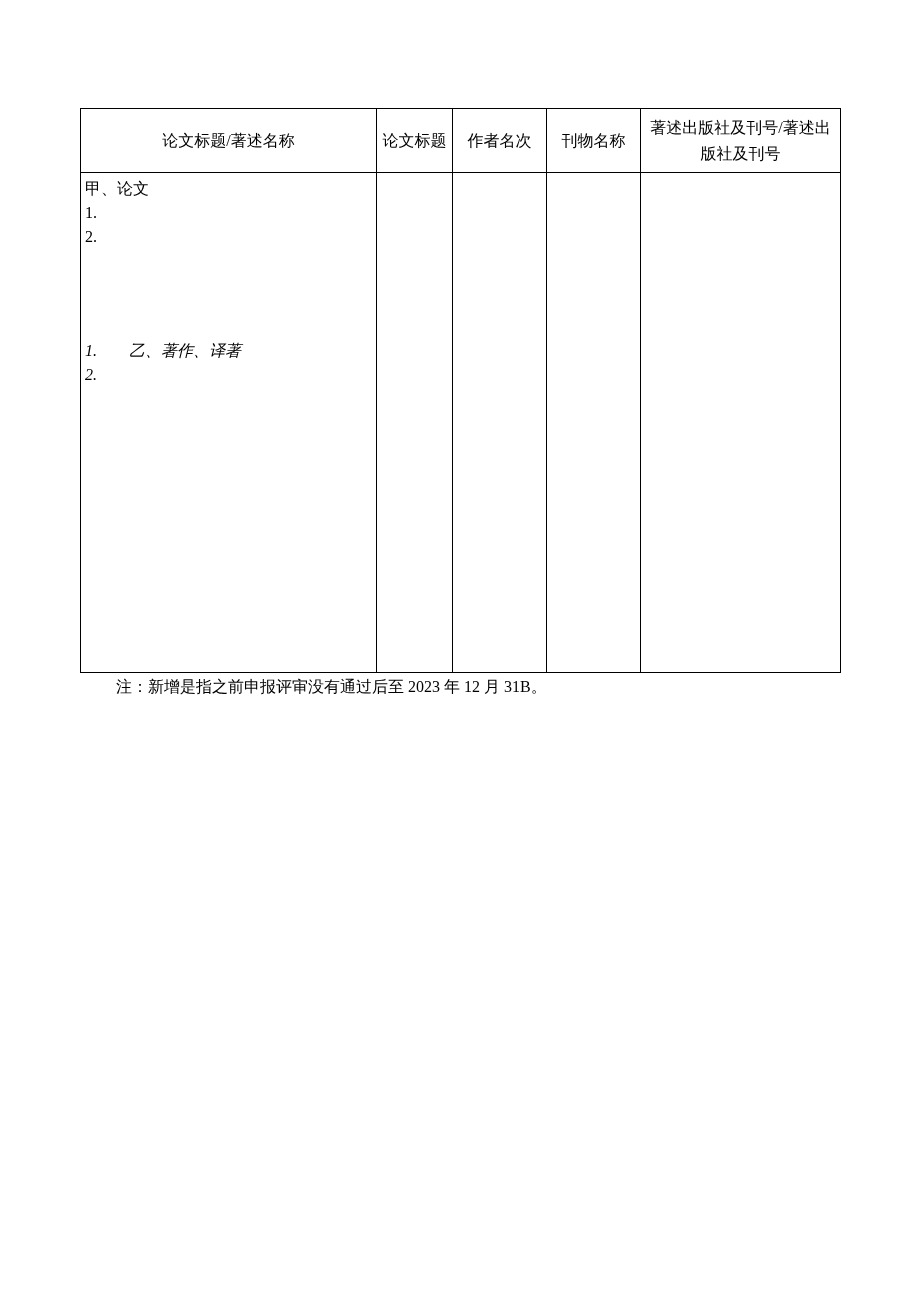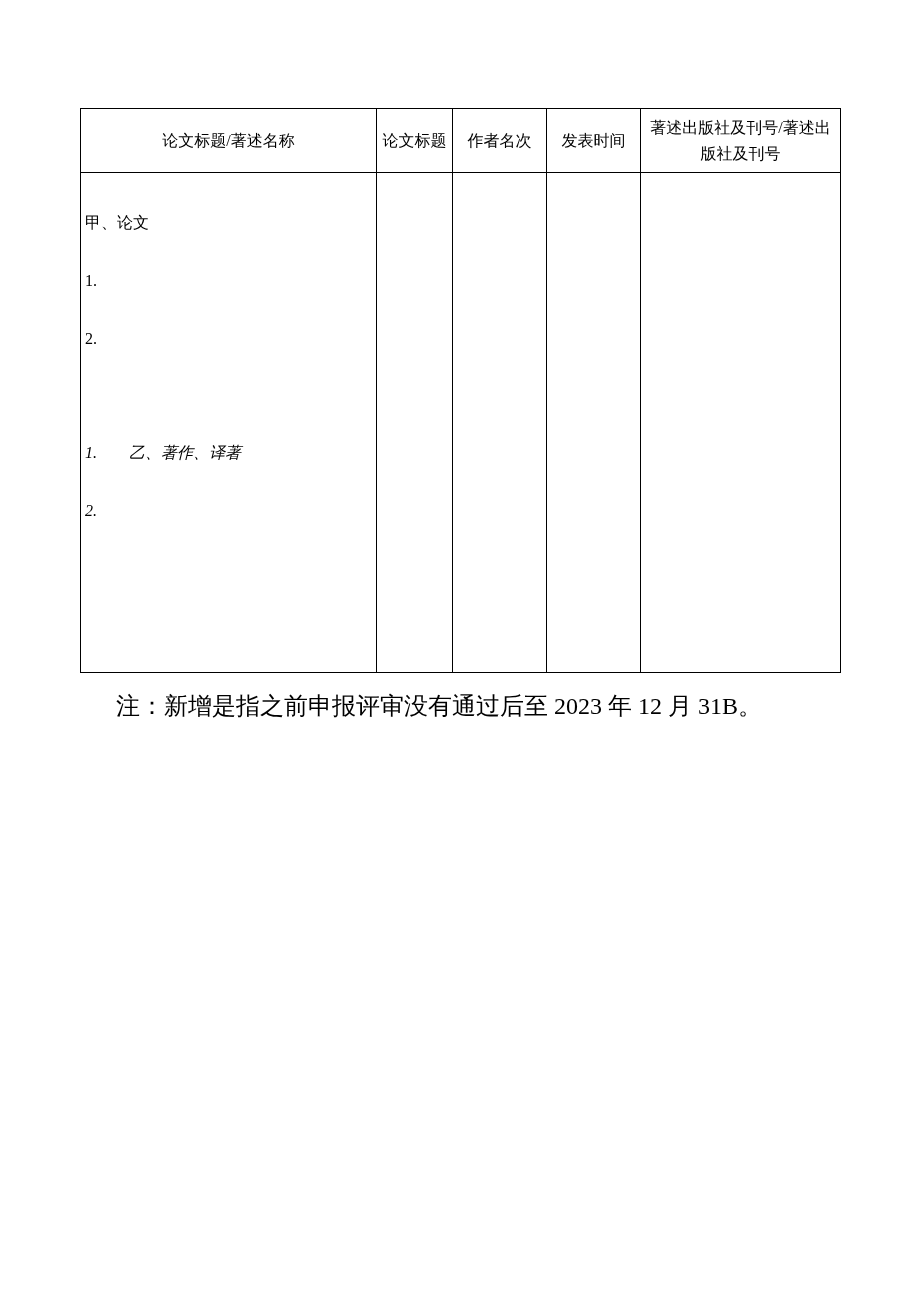--- a/index.html
+++ b/index.html
@@ -48,33 +48,31 @@
     .section-a {
       margin-bottom: 4px;
     }
     .section-b {
       margin-top: 90px;
       font-style: italic;
     }
     .list-row {
       display: block;
       line-height: 1.5;
-      margin-top: 34px;
     }
     .list-row.indent {
       padding-left: 0;
     }
     .list-label {
       display: inline-block;
       width: 40px;
     }
     .note {
-      margin-top: 12px;
       padding-left: 36px;
-      font-size: 24px;
+      font-size: 16px;
       line-height: 1.8;
     }
     .note .label {
       letter-spacing: 0;
     }
   </style>
 </head>
 <body>
 
 <div class="page">
@@ -84,21 +82,21 @@
       <col class="col-author">
       <col class="col-date">
       <col class="col-journal">
       <col class="col-publisher">
     </colgroup>
     <thead>
       <tr>
         <th>论文标题/著述名称</th>
         <th>论文标题</th>
         <th>作者名次</th>
-        <th>发表时间</th>
+        <th>刊物名称</th>
         <th>著述出版社及刊号/著述出版社及刊号</th>
       </tr>
     </thead>
     <tbody>
       <tr>
         <td class="body-cell">
           <div class="section-a">
             <div class="list-row">甲、论文</div>
             <div class="list-row">1.</div>
             <div class="list-row">2.</div>

